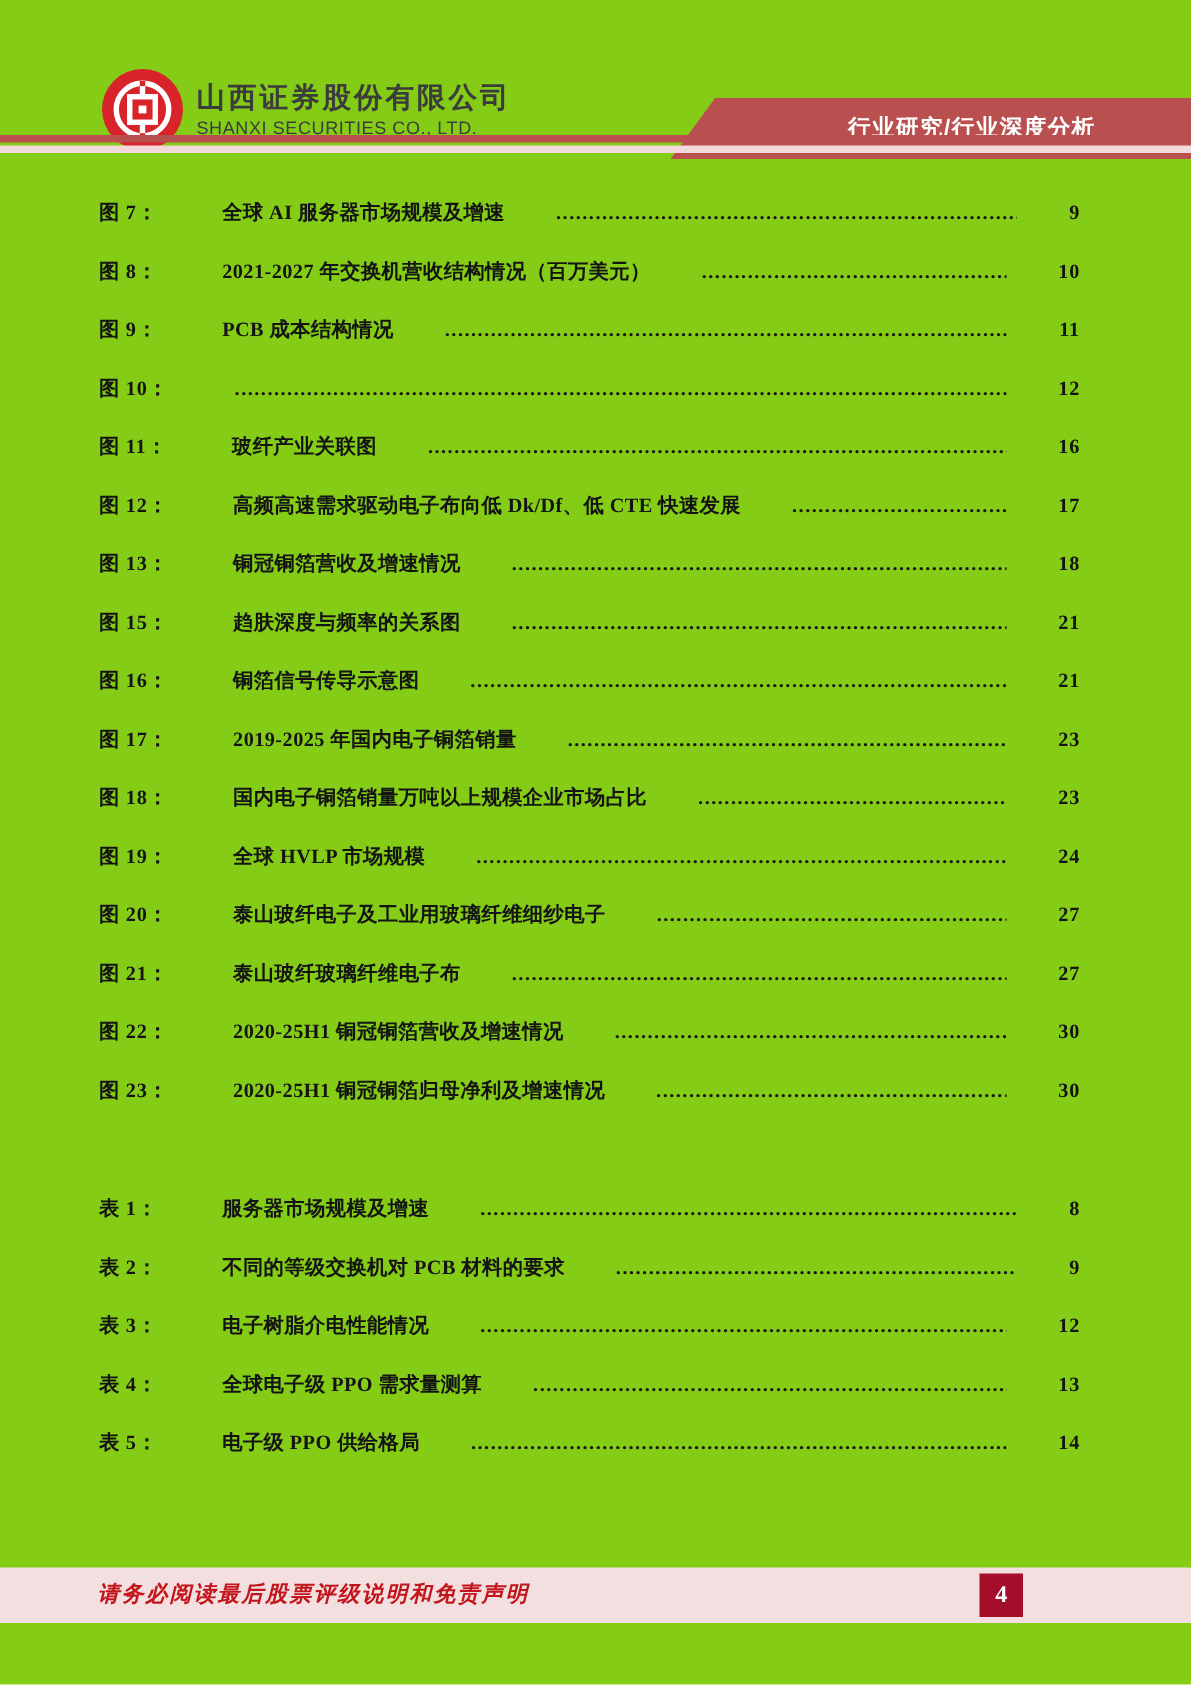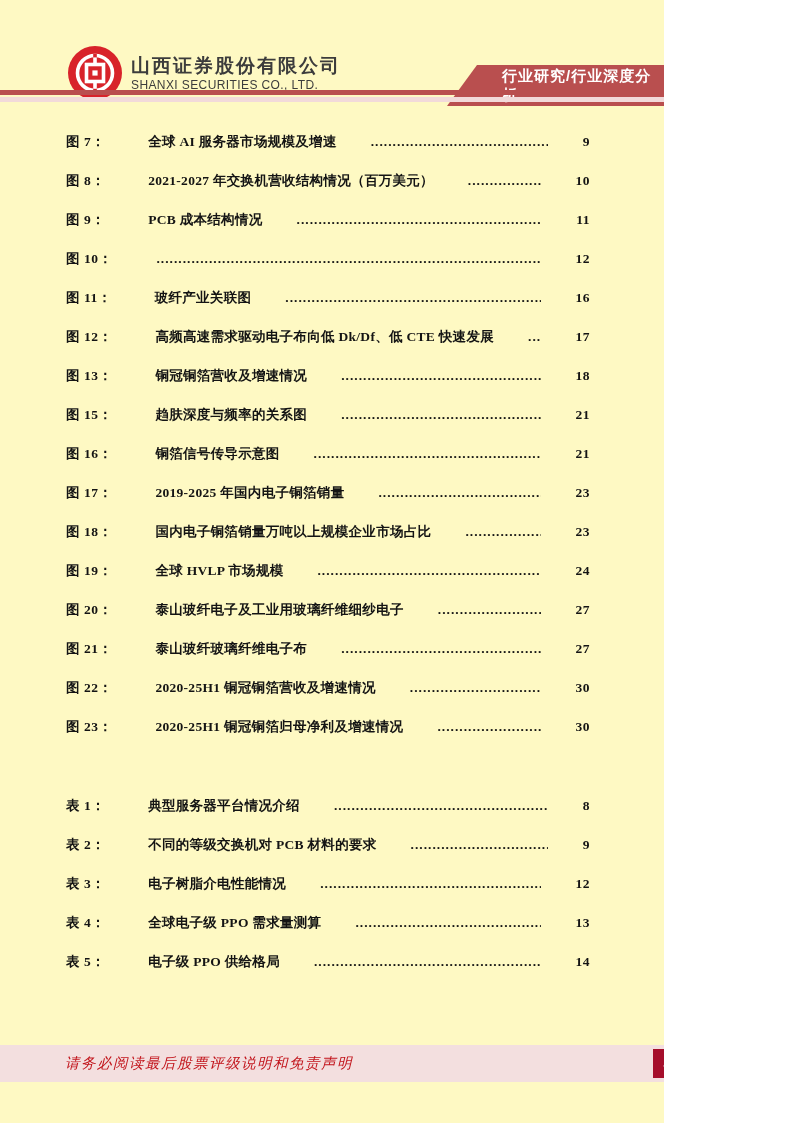--- a/index.html
+++ b/index.html
@@ -1,17 +1,17 @@
 <!DOCTYPE html>
 <html><head>
 <meta charset="utf-8">
 <style>
   html,body{margin:0;padding:0;background:#ffffff;}
   .page{
-    position:relative;width:664px;height:1123px;background:#fef9c3;overflow:hidden;
+    position:relative;width:794px;height:1123px;background:#84cc16;overflow:hidden;
     font-family:"Liberation Serif","DejaVu Serif",serif;
   }
   
   .brand{position:absolute;left:68px;top:46px;display:flex;align-items:center;gap:9px;}
   .logo{width:54px;height:54px;display:block;}
   .brand-text{display:flex;flex-direction:column;justify-content:center;}
   .company-cn{
     font-family:"Liberation Sans","DejaVu Sans",sans-serif;
     font-size:19px;font-weight:bold;color:#3c3c3c;letter-spacing:2px;line-height:24px;
   }
@@ -45,21 +45,21 @@
   }
   .toc-leader::after{
     content:"......................................................................................................................................................................................................";
     letter-spacing:1px;font-weight:bold;
   }
   .toc-page{flex:0 0 auto;text-align:right;letter-spacing:0.5px;}
   
   .footer-bar{position:absolute;left:0;right:0;top:1045px;height:37px;background:#f3dfdf;}
   .footer-disclaimer{
     position:absolute;left:65px;top:0;line-height:37px;
-    color:#c2151c;font-weight:normal;font-style:italic;
+    color:#c2151c;font-weight:bold;font-style:italic;
     font-size:14.5px;letter-spacing:1.5px;
     font-family:"Liberation Serif","DejaVu Serif",serif;
   }
   .page-badge{
     position:absolute;left:653px;top:4px;width:29px;height:29px;background:#a50e2b;
     color:#ffffff;display:flex;align-items:center;justify-content:center;
     font-size:16px;font-weight:bold;font-family:"Liberation Serif","DejaVu Serif",serif;
   }
 </style>
 </head>
@@ -200,21 +200,21 @@
   <div class="toc-row">
     <span class="toc-label">图 23：</span>
     <span class="toc-title">2020-25H1 铜冠铜箔归母净利及增速情况</span>
     <span class="toc-leader"></span>
     <span class="toc-page">30</span>
   </div>
 </div>
     <div class="toc-section tables" id="tables-list">
   <div class="toc-row">
     <span class="toc-label">表 1：</span>
-    <span class="toc-title">典型服务器平台情况介绍</span>
+    <span class="toc-title">服务器市场规模及增速</span>
     <span class="toc-leader"></span>
     <span class="toc-page">8</span>
   </div>
 
   <div class="toc-row">
     <span class="toc-label">表 2：</span>
     <span class="toc-title">不同的等级交换机对 PCB 材料的要求</span>
     <span class="toc-leader"></span>
     <span class="toc-page">9</span>
   </div>

